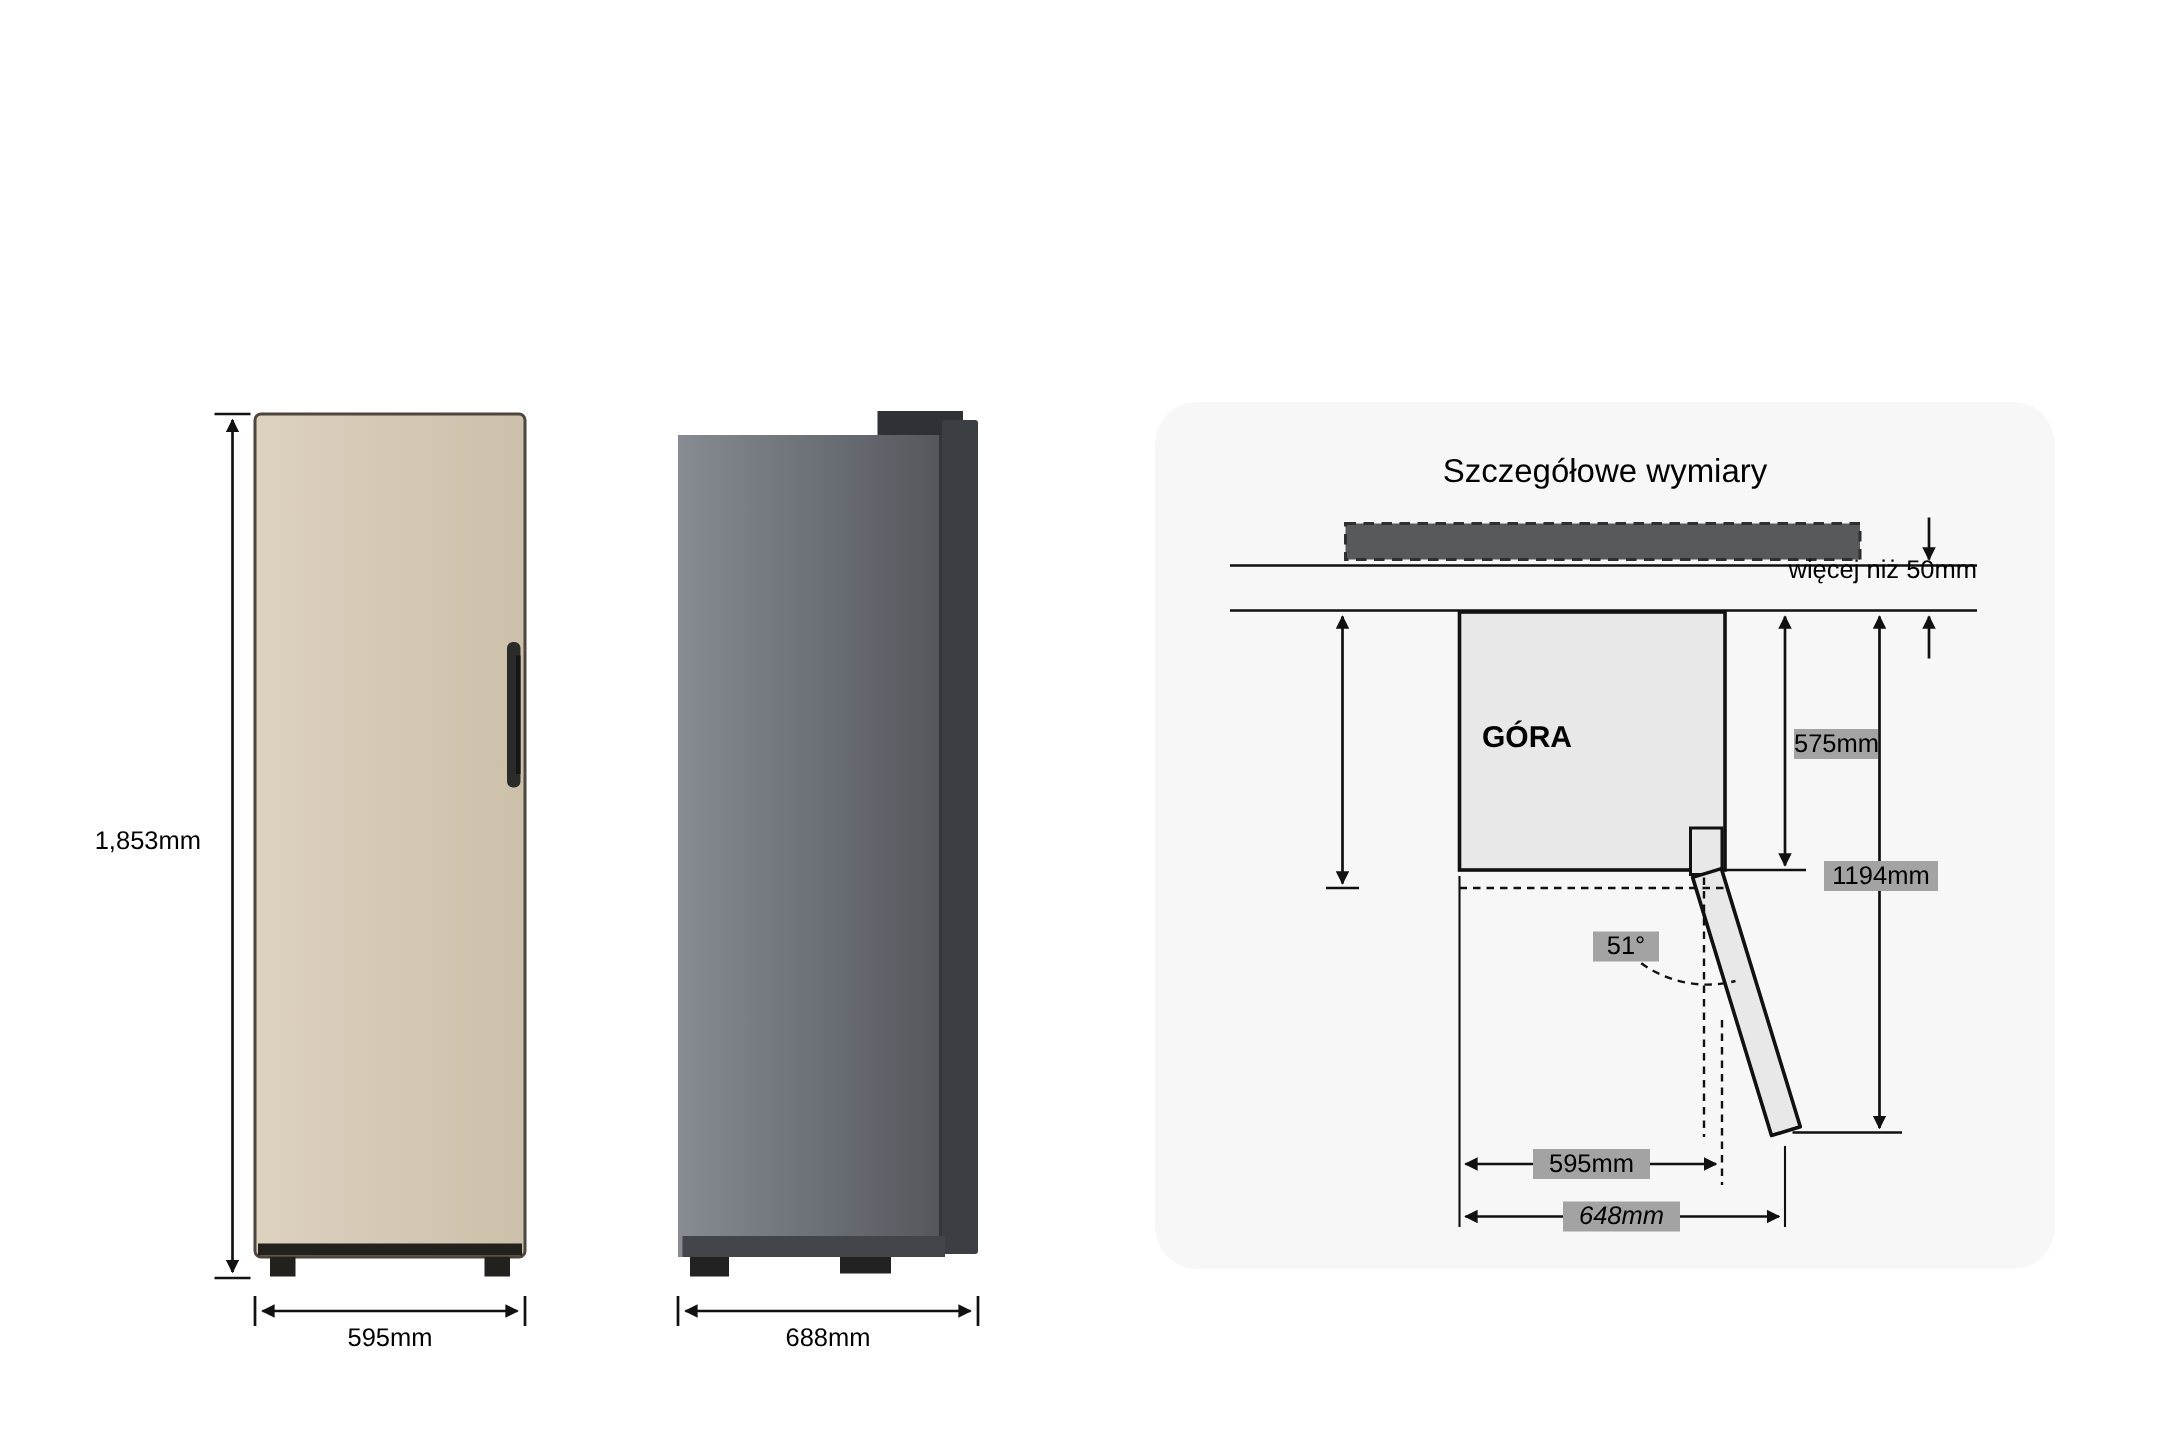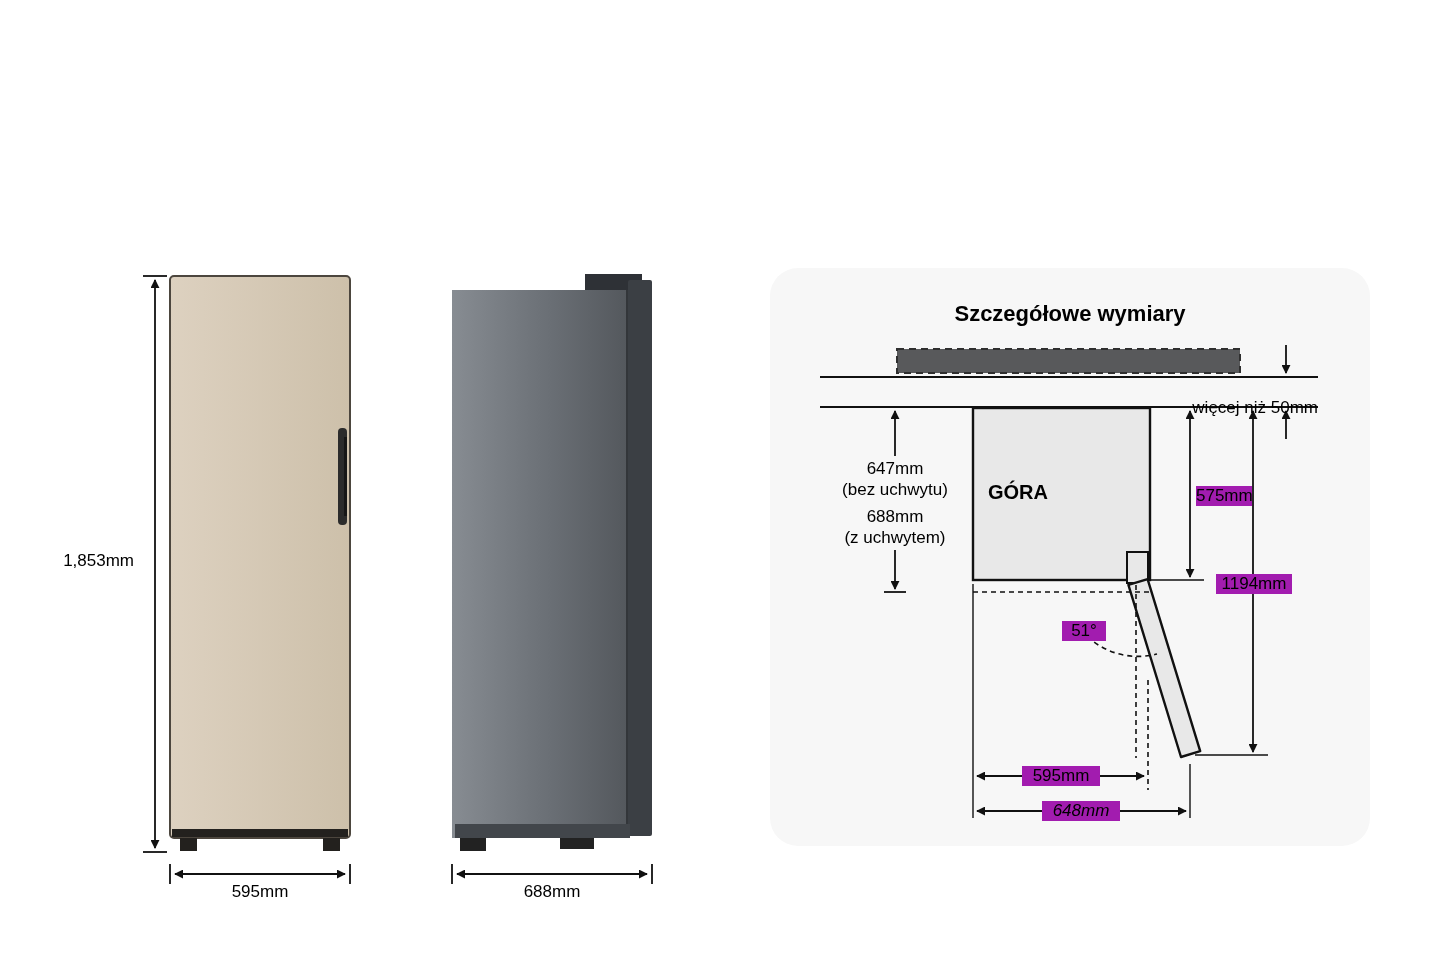--- a/index.html
+++ b/index.html
@@ -8,24 +8,24 @@
     font-family:"Liberation Sans", sans-serif;color:#000;overflow:hidden;
   }
   .panel{
     position:absolute;left:770px;top:268px;width:600px;height:578px;
     background:#f7f7f7;border-radius:28px;
   }
   .overlay{position:absolute;left:0;top:0;width:1440px;height:962px;}
   .lbl{position:absolute;font-size:17px;line-height:20px;color:#000;white-space:nowrap;}
   .center{text-align:center;}
   .right{text-align:right;}
-  .mask{background:#a21caf;}
+  .mask{background:#a3a3a3;}
   .title{
     position:absolute;left:770px;top:301px;width:600px;text-align:center;
-    font-size:22px;font-weight:700;color:#000;
+    font-size:22px;font-weight:400;color:#000;
   }
   .gora{font-size:20px;font-weight:700;}
   .dimblock{
     position:absolute;left:820px;top:456px;width:150px;text-align:center;
     background:#f7f7f7;font-size:17px;line-height:21px;padding:2px 0;
   }
   .dimblock .gap{display:block;height:6px;}
 </style>
 </head>
 <body>
@@ -124,29 +124,22 @@
       <line x1="977" y1="811" x2="1186" y2="811" stroke="#111" stroke-width="1.8" marker-start="url(#arr)" marker-end="url(#arr)"></line>
     </g>
   </svg>
 
   <span class="lbl right" style="left:46px;top:551px;width:88px;">1,853mm</span>
   <span class="lbl center" style="left:175px;top:882px;width:170px;">595mm</span>
   <span class="lbl center" style="left:457px;top:882px;width:190px;">688mm</span>
 
   <div class="title">Szczegółowe wymiary</div>
 
-  <span class="lbl right" style="left:1120px;top:398px;width:198px;">więcej niż 50mm</span>
+  <span class="lbl right" style="left:1120px;top:370px;width:198px;">więcej niż 50mm</span>
 
-  <div class="dimblock">
-    <span>647mm</span><br>
-    <span>(bez uchwytu)</span>
-    <span class="gap"></span>
-    <span>688mm</span><br>
-    <span>(z uchwytem)</span>
-  </div>
 
   <span class="lbl center gora" style="left:958px;top:482px;width:120px;">GÓRA</span>
 
   <span class="lbl center mask" style="left:1196px;top:486px;width:56px;">575mm</span>
   <span class="lbl center mask" style="left:1216px;top:574px;width:76px;text-align:center;">1194mm</span>
   <span class="lbl center mask" style="left:1062px;top:621px;width:44px;">51°</span>
   <span class="lbl center mask" style="left:1022px;top:766px;width:78px;">595mm</span>
   <span class="lbl center mask" style="left:1042px;top:801px;width:78px;font-style:italic;">648mm</span>
 
 </div>

